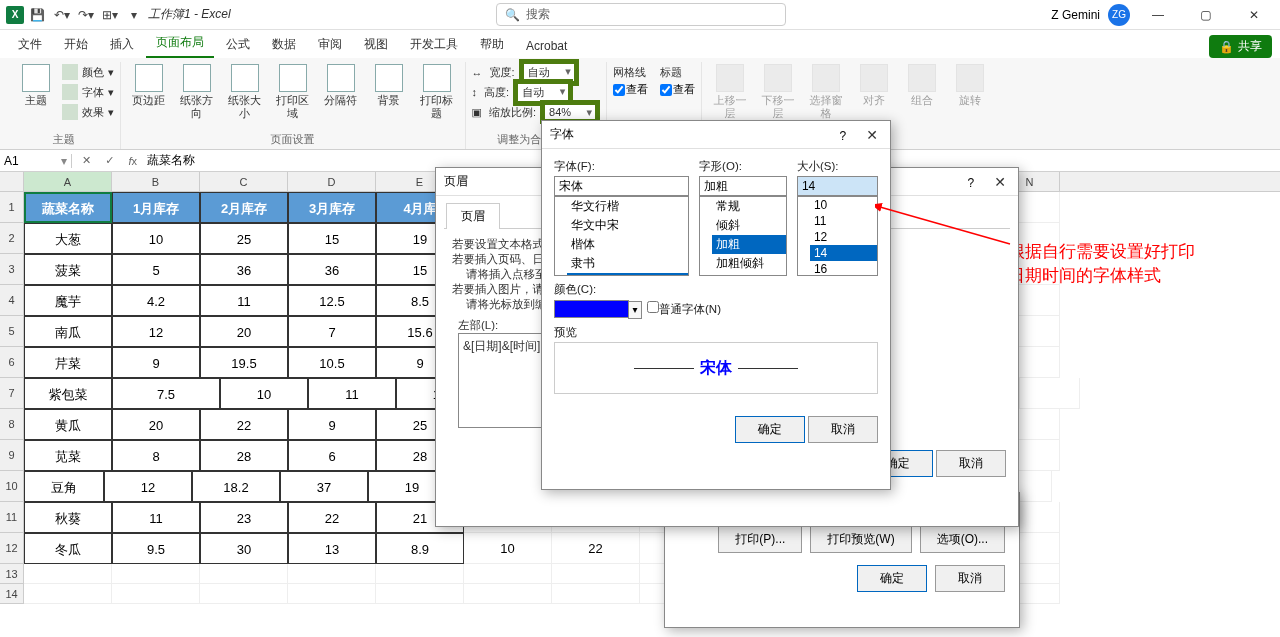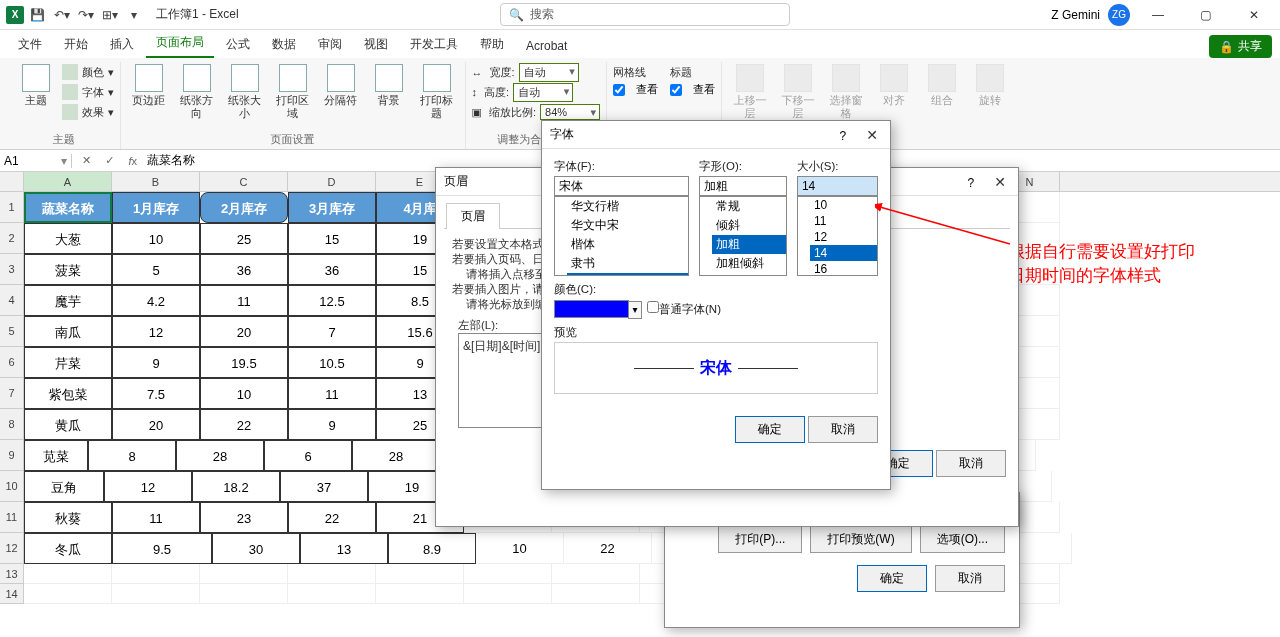--- a/index.html
+++ b/index.html
@@ -2,44 +2,44 @@
 <html><head>
 <meta charset="utf-8">
 <style>
   * { box-sizing: border-box; margin: 0; padding: 0; }
   body { font-family: "Microsoft YaHei", "Segoe UI", sans-serif; font-size: 12px; background: #f3f3f3; width: 1280px; height: 637px; overflow: hidden; position: relative; }
   
   .titlebar { height: 30px; background: #fff; display: flex; align-items: center; padding: 0 6px; border-bottom: 1px solid #e0e0e0; }
   .titlebar .left { display: flex; align-items: center; gap: 4px; }
   .titlebar .icon-btn { width: 20px; height: 20px; display: flex; align-items: center; justify-content: center; color: #444; }
   .titlebar .excel-icon { width: 18px; height: 18px; background: #107c41; color: #fff; display: flex; align-items: center; justify-content: center; font-size: 10px; font-weight: bold; border-radius: 2px; }
-  .titlebar .title { margin-left: 8px; color: #333; font-size: 12px; }
+  .titlebar .title { margin-left: 0; color: #333; font-size: 12px; font-style: italic; }
   .titlebar .center { flex: 1; display: flex; justify-content: center; }
   .search-box { border: 1px solid #ccc; border-radius: 4px; padding: 2px 8px; width: 290px; display: flex; align-items: center; gap: 6px; color: #666; }
   .titlebar .right { display: flex; align-items: center; gap: 8px; }
   .avatar { width: 22px; height: 22px; border-radius: 50%; background: #1a73e8; color: #fff; display: flex; align-items: center; justify-content: center; font-size: 10px; }
   .win-btn { width: 40px; height: 28px; display: flex; align-items: center; justify-content: center; color: #333; }
   
   .tabs { height: 28px; background: #fff; display: flex; align-items: flex-end; padding: 0 8px; gap: 2px; }
   .tab { padding: 5px 10px; color: #333; font-size: 12px; cursor: pointer; }
   .tab.active { color: #0f7b0f; border-bottom: 2px solid #0f7b0f; font-weight: 500; }
   .share-btn { margin-left: auto; background: #0f7b0f; color: #fff; padding: 3px 10px; border-radius: 4px; font-size: 12px; display:flex;align-items:center;gap:4px}
   
   .ribbon { height: 92px; background: #f7f7f7; border-bottom: 1px solid #d0d0d0; display: flex; padding: 4px 8px 0; }
   .rgroup { display: flex; flex-direction: column; align-items: center; padding: 0 6px; border-right: 1px solid #e5e5e5; }
   .rgroup .body { flex: 1; display: flex; gap: 4px; align-items: flex-start; }
   .rgroup .label { font-size: 11px; color: #666; padding: 2px 0; }
   .rbtn-lg { display: flex; flex-direction: column; align-items: center; padding: 2px; width: 44px; cursor:pointer }
   .rbtn-lg .ic { width: 28px; height: 28px; border: 1px solid #8aa; background: #fff; margin-bottom: 2px; }
   .rbtn-lg span { font-size: 11px; color: #333; text-align: center; line-height: 1.2; }
   .rrow { display: flex; align-items: center; gap: 4px; font-size: 11px; color: #333; height: 20px; }
   .rrow .ic-sm { width: 16px; height: 16px; background: #d0e0d0; }
-  .rcombo { border: 1px solid #4d7c0f; background: #fff; padding: 1px 18px 1px 4px; font-size: 11px; min-width: 60px; position: relative; }
+  .rcombo { border: 5px solid #4d7c0f; background: #fff; padding: 1px 18px 1px 4px; font-size: 11px; min-width: 60px; position: relative; }
   .rcombo::after { content: "▾"; position: absolute; right: 3px; color: #666; }
-  .rcheck { display: flex; align-items: center; gap: 11px; font-size: 11px; }
+  .rcheck { display: flex; align-items: center; gap: 1px; font-size: 11px; }
   .rcheck input { width: 12px; height: 12px; }
   
   .formula-bar { height: 22px; background: #fff; border-bottom: 1px solid #d0d0d0; display: flex; align-items: center; }
   .name-box { width: 72px; border-right: 1px solid #ccc; padding: 0 4px; display: flex; align-items: center; justify-content: space-between; }
   .fx-area { display: flex; align-items: center; gap: 6px; padding: 0 6px; flex: 1; }
   .fx-btn { color: #666; font-size: 11px; padding: 0 4px; }
   
   .sheet-area { position: relative; background: #fff; height: 465px; }
   .col-headers { display: flex; height: 20px; background: #f0f0f0; border-bottom: 1px solid #ccc; }
   .corner { width: 24px; border-right: 1px solid #ccc; background: #f0f0f0; }
@@ -282,21 +282,21 @@
       <div class="col-h" style="width: 60px;">K</div>
       <div class="col-h" style="width: 60px;">L</div>
       <div class="col-h" style="width: 60px;">M</div>
       <div class="col-h" style="width: 60px;">N</div>
     </div>
   <div id="rows">
       <div class="row">
         <div class="row-h">1</div>
         <div class="cell hdr sel-cell" style="width: 88px;">蔬菜名称</div>
         <div class="cell hdr" style="width: 88px;">1月库存</div>
-        <div class="cell hdr" style="width: 88px; border-radius: 8px;">2月库存</div>
+        <div class="cell hdr" style="width: 88px;">2月库存</div>
         <div class="cell hdr" style="width: 88px;">3月库存</div>
         <div class="cell hdr" style="width: 88px;">4月库</div>
         <div class="cell" style="width: 88px; border-right: 1px solid rgb(238, 238, 238); border-bottom: 1px solid rgb(238, 238, 238);"></div>
         <div class="cell" style="width: 88px; border-right: 1px solid rgb(238, 238, 238); border-bottom: 1px solid rgb(238, 238, 238);"></div>
         <div class="cell" style="width: 60px; border-right: 1px solid rgb(238, 238, 238); border-bottom: 1px solid rgb(238, 238, 238);"></div>
         <div class="cell" style="width: 60px; border-right: 1px solid rgb(238, 238, 238); border-bottom: 1px solid rgb(238, 238, 238);"></div>
         <div class="cell" style="width: 60px; border-right: 1px solid rgb(238, 238, 238); border-bottom: 1px solid rgb(238, 238, 238);"></div>
         <div class="cell" style="width: 60px; border-right: 1px solid rgb(238, 238, 238); border-bottom: 1px solid rgb(238, 238, 238);"></div>
         <div class="cell" style="width: 60px; border-right: 1px solid rgb(238, 238, 238); border-bottom: 1px solid rgb(238, 238, 238);"></div>
         <div class="cell" style="width: 60px; border-right: 1px solid rgb(238, 238, 238); border-bottom: 1px solid rgb(238, 238, 238);"></div>
@@ -383,21 +383,21 @@
         <div class="cell" style="width: 60px; border-right: 1px solid rgb(238, 238, 238); border-bottom: 1px solid rgb(238, 238, 238);"></div>
         <div class="cell" style="width: 60px; border-right: 1px solid rgb(238, 238, 238); border-bottom: 1px solid rgb(238, 238, 238);"></div>
         <div class="cell" style="width: 60px; border-right: 1px solid rgb(238, 238, 238); border-bottom: 1px solid rgb(238, 238, 238);"></div>
         <div class="cell" style="width: 60px; border-right: 1px solid rgb(238, 238, 238); border-bottom: 1px solid rgb(238, 238, 238);"></div>
         <div class="cell" style="width: 60px; border-right: 1px solid rgb(238, 238, 238); border-bottom: 1px solid rgb(238, 238, 238);"></div>
         <div class="cell" style="width: 60px; border-right: 1px solid rgb(238, 238, 238); border-bottom: 1px solid rgb(238, 238, 238);"></div>
       </div>
       <div class="row">
         <div class="row-h">7</div>
         <div class="cell dat" style="width: 88px;">紫包菜</div>
-        <div class="cell dat" style="width: 88px;">7.5</div>
+        <div class="cell dat" style="width: 108px;">7.5</div>
         <div class="cell dat" style="width: 88px;">10</div>
         <div class="cell dat" style="width: 88px;">11</div>
         <div class="cell dat" style="width: 88px;">13</div>
         <div class="cell" style="width: 88px; border-right: 1px solid rgb(238, 238, 238); border-bottom: 1px solid rgb(238, 238, 238);"></div>
         <div class="cell" style="width: 88px; border-right: 1px solid rgb(238, 238, 238); border-bottom: 1px solid rgb(238, 238, 238);"></div>
         <div class="cell" style="width: 60px; border-right: 1px solid rgb(238, 238, 238); border-bottom: 1px solid rgb(238, 238, 238);"></div>
         <div class="cell" style="width: 60px; border-right: 1px solid rgb(238, 238, 238); border-bottom: 1px solid rgb(238, 238, 238);"></div>
         <div class="cell" style="width: 60px; border-right: 1px solid rgb(238, 238, 238); border-bottom: 1px solid rgb(238, 238, 238);"></div>
         <div class="cell" style="width: 60px; border-right: 1px solid rgb(238, 238, 238); border-bottom: 1px solid rgb(238, 238, 238);"></div>
         <div class="cell" style="width: 60px; border-right: 1px solid rgb(238, 238, 238); border-bottom: 1px solid rgb(238, 238, 238);"></div>
@@ -416,21 +416,21 @@
         <div class="cell" style="width: 60px; border-right: 1px solid rgb(238, 238, 238); border-bottom: 1px solid rgb(238, 238, 238);"></div>
         <div class="cell" style="width: 60px; border-right: 1px solid rgb(238, 238, 238); border-bottom: 1px solid rgb(238, 238, 238);"></div>
         <div class="cell" style="width: 60px; border-right: 1px solid rgb(238, 238, 238); border-bottom: 1px solid rgb(238, 238, 238);"></div>
         <div class="cell" style="width: 60px; border-right: 1px solid rgb(238, 238, 238); border-bottom: 1px solid rgb(238, 238, 238);"></div>
         <div class="cell" style="width: 60px; border-right: 1px solid rgb(238, 238, 238); border-bottom: 1px solid rgb(238, 238, 238);"></div>
         <div class="cell" style="width: 60px; border-right: 1px solid rgb(238, 238, 238); border-bottom: 1px solid rgb(238, 238, 238);"></div>
         <div class="cell" style="width: 60px; border-right: 1px solid rgb(238, 238, 238); border-bottom: 1px solid rgb(238, 238, 238);"></div>
       </div>
       <div class="row">
         <div class="row-h">9</div>
-        <div class="cell dat" style="width: 64px;">苋菜</div>
+        <div class="cell dat" style="width: 88px;">苋菜</div>
         <div class="cell dat" style="width: 88px;">8</div>
         <div class="cell dat" style="width: 88px;">28</div>
         <div class="cell dat" style="width: 88px;">6</div>
         <div class="cell dat" style="width: 88px;">28</div>
         <div class="cell" style="width: 88px; border-right: 1px solid rgb(238, 238, 238); border-bottom: 1px solid rgb(238, 238, 238);"></div>
         <div class="cell" style="width: 88px; border-right: 1px solid rgb(238, 238, 238); border-bottom: 1px solid rgb(238, 238, 238);"></div>
         <div class="cell" style="width: 60px; border-right: 1px solid rgb(238, 238, 238); border-bottom: 1px solid rgb(238, 238, 238);"></div>
         <div class="cell" style="width: 60px; border-right: 1px solid rgb(238, 238, 238); border-bottom: 1px solid rgb(238, 238, 238);"></div>
         <div class="cell" style="width: 60px; border-right: 1px solid rgb(238, 238, 238); border-bottom: 1px solid rgb(238, 238, 238);"></div>
         <div class="cell" style="width: 60px; border-right: 1px solid rgb(238, 238, 238); border-bottom: 1px solid rgb(238, 238, 238);"></div>
@@ -468,21 +468,21 @@
         <div class="cell" style="width: 60px; border-right: 1px solid rgb(238, 238, 238); border-bottom: 1px solid rgb(238, 238, 238);"></div>
         <div class="cell" style="width: 60px; border-right: 1px solid rgb(238, 238, 238); border-bottom: 1px solid rgb(238, 238, 238);"></div>
         <div class="cell" style="width: 60px; border-right: 1px solid rgb(238, 238, 238); border-bottom: 1px solid rgb(238, 238, 238);"></div>
         <div class="cell" style="width: 60px; border-right: 1px solid rgb(238, 238, 238); border-bottom: 1px solid rgb(238, 238, 238);"></div>
         <div class="cell" style="width: 60px; border-right: 1px solid rgb(238, 238, 238); border-bottom: 1px solid rgb(238, 238, 238);"></div>
         <div class="cell" style="width: 60px; border-right: 1px solid rgb(238, 238, 238); border-bottom: 1px solid rgb(238, 238, 238);"></div>
       </div>
       <div class="row">
         <div class="row-h">12</div>
         <div class="cell dat" style="width: 88px;">冬瓜</div>
-        <div class="cell dat" style="width: 100px;">9.5</div>
+        <div class="cell dat" style="width: 88px;">9.5</div>
         <div class="cell dat" style="width: 88px;">30</div>
         <div class="cell dat" style="width: 88px;">13</div>
         <div class="cell dat" style="width: 88px;">8.9</div>
         <div class="cell" style="width: 88px; border-right: 1px solid rgb(238, 238, 238); border-bottom: 1px solid rgb(238, 238, 238);">10</div>
         <div class="cell" style="width: 88px; border-right: 1px solid rgb(238, 238, 238); border-bottom: 1px solid rgb(238, 238, 238);">22</div>
         <div class="cell" style="width: 60px; border-right: 1px solid rgb(238, 238, 238); border-bottom: 1px solid rgb(238, 238, 238);"></div>
         <div class="cell" style="width: 60px; border-right: 1px solid rgb(238, 238, 238); border-bottom: 1px solid rgb(238, 238, 238);"></div>
         <div class="cell" style="width: 60px; border-right: 1px solid rgb(238, 238, 238); border-bottom: 1px solid rgb(238, 238, 238);"></div>
         <div class="cell" style="width: 60px; border-right: 1px solid rgb(238, 238, 238); border-bottom: 1px solid rgb(238, 238, 238);"></div>
         <div class="cell" style="width: 60px; border-right: 1px solid rgb(238, 238, 238); border-bottom: 1px solid rgb(238, 238, 238);"></div>

